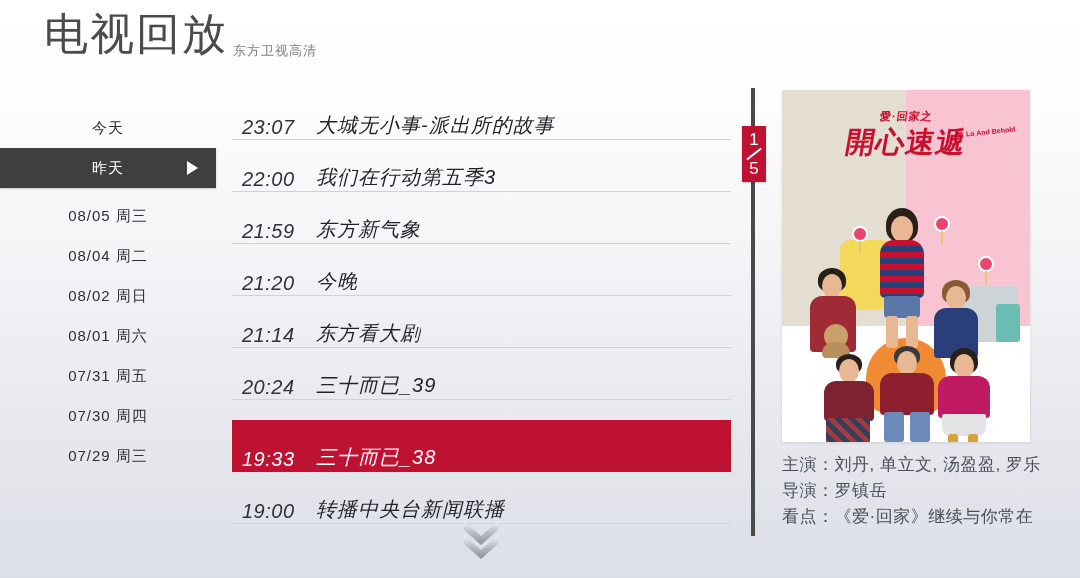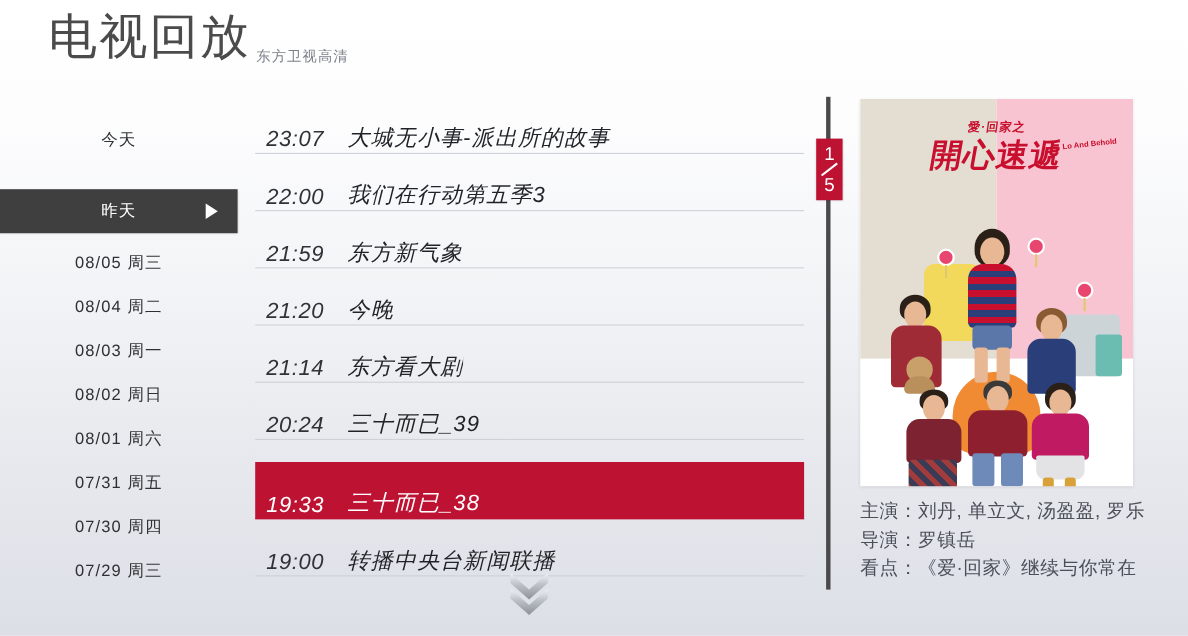--- a/index.html
+++ b/index.html
@@ -63,21 +63,20 @@
     letter-spacing: 1px;
     white-space: nowrap;
   }
   .date-item .d-label {
     display: inline-block;
   }
   .date-item.selected {
     background: #3f3f3f;
     color: #ffffff;
     box-shadow: 0 1px 2px rgba(0,0,0,0.18);
-    margin-top: 24px;
   }
   .date-item.selected .d-label {
     color: #ffffff;
   }
   .arrow-right {
     position: absolute;
     right: 18px;
     top: 50%;
     margin-top: -7px;
     width: 0;
@@ -356,23 +355,20 @@
       <span class="arrow-right"></span>
     </div>
 
     <div class="date-spacer"></div>
 
     <div class="date-item">
       <span class="d-label">08/05  周三</span>
     </div>
     <div class="date-item">
       <span class="d-label">08/04  周二</span>
-    </div>
-    <div class="date-item">
-      <span class="d-label">08/03  周一</span>
     </div>
     <div class="date-item">
       <span class="d-label">08/02  周日</span>
     </div>
     <div class="date-item">
       <span class="d-label">08/01  周六</span>
     </div>
     <div class="date-item">
       <span class="d-label">07/31  周五</span>
     </div>

